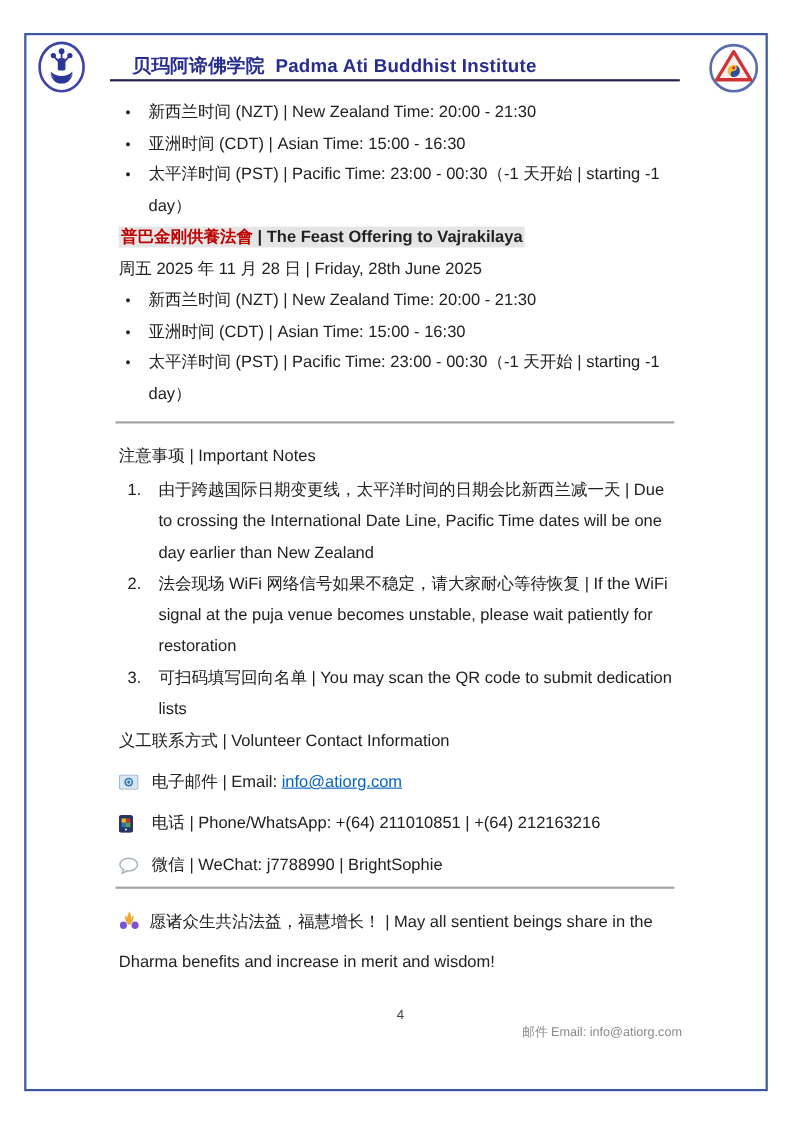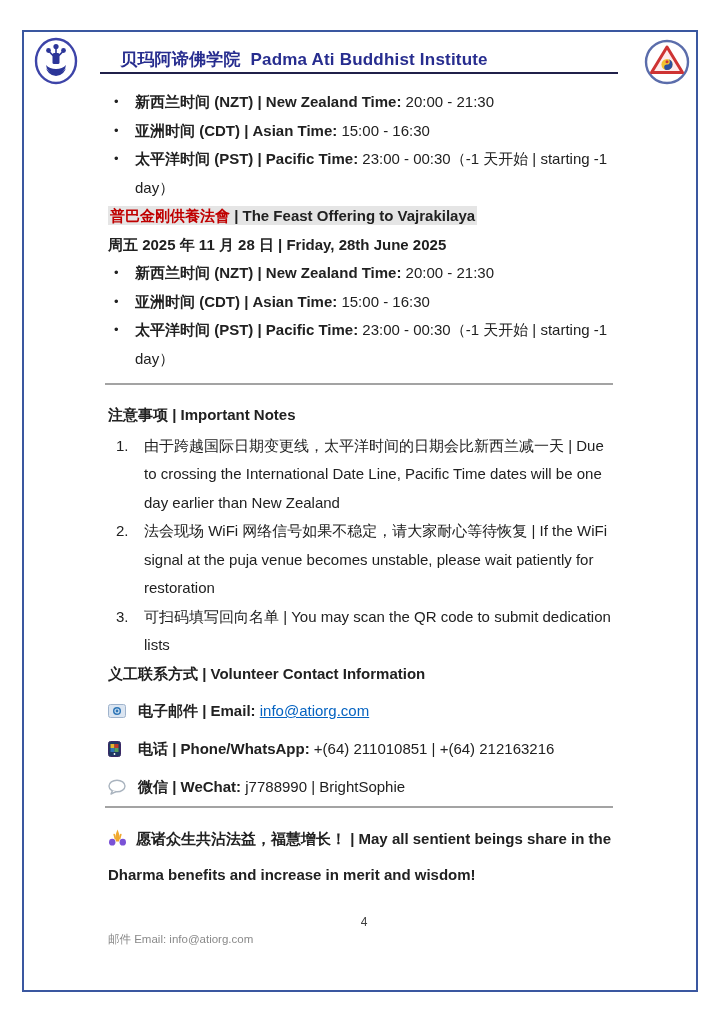--- a/index.html
+++ b/index.html
@@ -29,21 +29,21 @@
   }
   .header-rule {
     position: absolute; left: 100px; top: 72px; width: 518px; height: 2px;
     background: #20204a;
   }
   
   .content {
     position: absolute; left: 108px; top: 88px; width: 512px;
     font-size: 15px; line-height: 28.5px;
   }
-  .b { font-weight: 700; }
+  .b { font-weight: 400; }
   .line { line-height: 28.5px; }
   .list { margin: 0; }
   .li-row { display: flex; line-height: 28.5px; }
   .li-marker { width: 20px; flex: 0 0 20px; text-align: left; padding-left: 6px; }
   .li-bullet-marker { font-size: 13px; }
   .li-text { flex: 1; padding-left: 7px; }
   .num-row .li-marker { width: 22px; flex: 0 0 22px; padding-left: 8px; font-weight: 400; }
   .num-row .li-text { padding-left: 14px; }
   .highlight-line { line-height: 28.5px; }
   .highlight-mark { background: #e5e5e5; padding: 1px 2px; font-weight: 700; }
@@ -53,21 +53,21 @@
   .hr2 { margin: 0 0 14px -3px; width: 508px; }
   .notes-list { margin-top: 2px; }
   .contacts-list { margin-top: 4px; }
   .contact-row { display: flex; line-height: 38px; height: 38px; }
   .contact-icon { flex: 0 0 30px; display: flex; align-items: center; }
   .contact-text { flex: 1; }
   .link { color: #0563c1; text-decoration: underline; }
   .prayer { line-height: 34px; margin-top: 1px; }
   .prayer-icon { display: inline-block; vertical-align: -2px; margin-right: 9px; }
   .page-number { text-align: center; font-size: 12px; color: #3d3d3d; margin-top: 22px; line-height: 16px; }
-  .footer-email { text-align: left; font-size: 11.5px; color: #8a8a8a; line-height: 15px; margin-top: 2px; }
+  .footer-email { text-align: right; font-size: 11.5px; color: #8a8a8a; line-height: 15px; margin-top: 2px; }
 </style>
 </head>
 <body>
 
 <div class="page-frame"></div>
 
 <div class="logo-left">
   <svg width="46" height="50" viewBox="0 0 46 50">
     <ellipse cx="23" cy="25" rx="20" ry="22" fill="#ffffff" stroke="#3d44a8" stroke-width="2.4"></ellipse>
     <path d="M23 38 a10 10 0 0 1 -10 -9 a12 9 0 0 0 20 0 a10 10 0 0 1 -10 9 Z" fill="#2c3699"></path>

